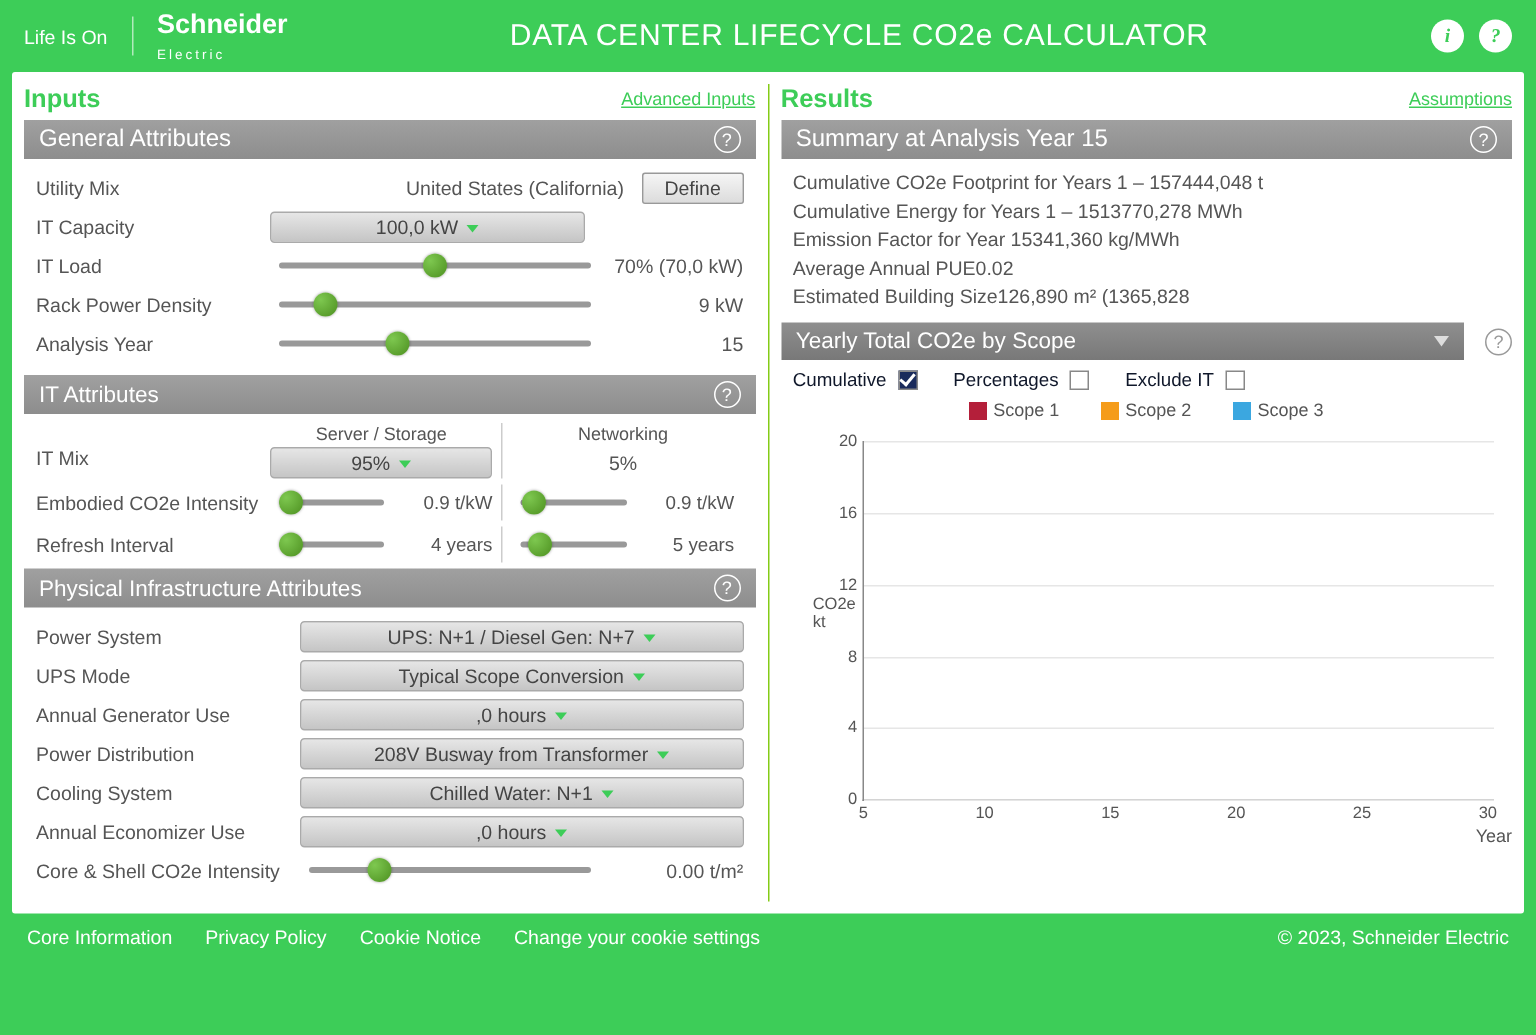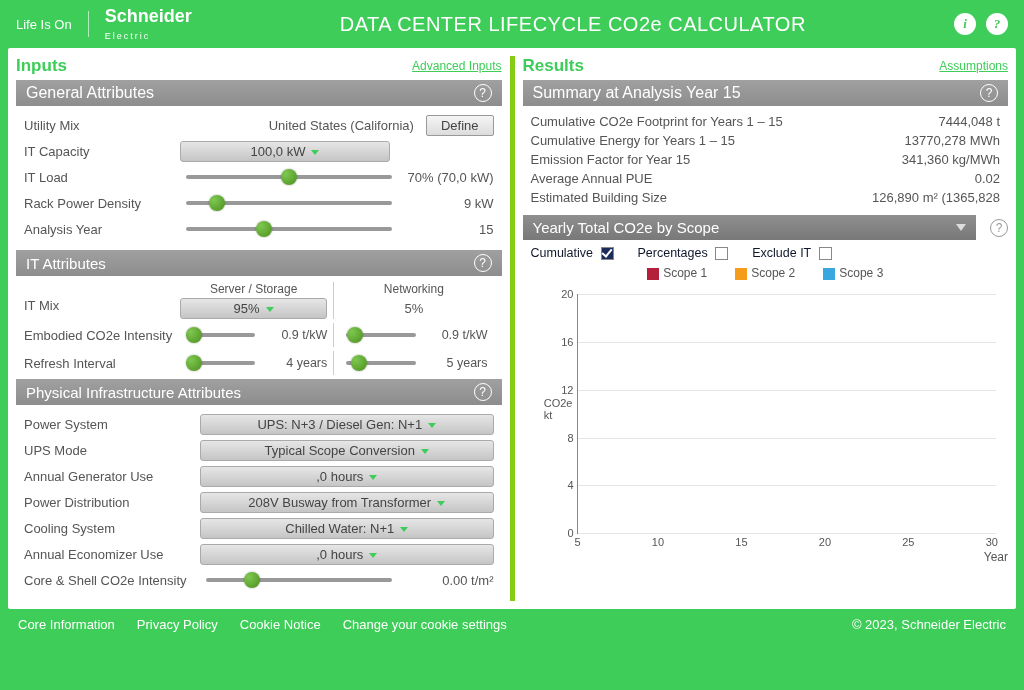--- a/index.html
+++ b/index.html
@@ -7,21 +7,21 @@
   .frame { background:#3dcd58; padding: 0 8px 0 8px; }
   .topbar { display:flex; align-items:center; height:48px; color:#fff; padding:0 8px;}
   .brand { display:flex; align-items:center; gap:8px; font-size:13px;}
   .brand .lio { font-weight:300;}
   .brand .divider { border-left:1px solid rgba(255,255,255,.6); height:26px; margin:0 8px;}
   .title { flex:1; text-align:center; font-size:20px; letter-spacing:.5px;}
   .topicons { display:flex; gap:10px;}
   .circ { width:22px; height:22px; border-radius:50%; background:#fff; color:#3dcd58; display:flex;align-items:center;justify-content:center; font-weight:bold; font-style:italic; font-family: Georgia, serif;}
   .panels { display:flex; gap:0; background:#fff; border-radius:2px; padding:8px; }
   .col { flex:1; }
-  .colL { border-right:5px solid #84cc16; padding-right:8px;  }
+  .colL { border-right:1px solid #84cc16; padding-right:8px;  }
   .colR { padding-left:8px;}
   .secthead { display:flex; justify-content:space-between; align-items:center; margin-bottom:4px;}
   .secthead h2 { color:#3dcd58; font-size:17px; font-weight:600;}
   .secthead a { color:#3dcd58; font-size:12px; text-decoration:underline;}
   .bar { background: linear-gradient(#a0a0a0,#8d8d8d); color:#fff; padding:4px 10px; font-size:16px; display:flex; justify-content:space-between; align-items:center;}
   .bar.small{font-size:15px;}
   .bar .qicon, .qicon { width:18px; height:18px; border:1.5px solid #fff; border-radius:50%; display:inline-flex; align-items:center;justify-content:center; font-size:12px;}
   .block { padding:6px 8px 8px 8px; }
   .row { display:flex; align-items:center; min-height:26px; gap:6px;}
   .lbl { width:150px; color:#555;}
@@ -31,21 +31,21 @@
   .caret::after{ content:''; display:inline-block; margin-left:6px; border-left:4px solid transparent;border-right:4px solid transparent;border-top:5px solid #3dcd58; vertical-align:middle;}
   .definebtn{ background:linear-gradient(#f5f5f5,#dcdcdc); border:1px solid #999; padding:2px 14px; border-radius:2px; color:#444; font-size:13px;}
   .slider { flex:1; height:4px; background:#999; border-radius:2px; position:relative; margin:0 6px;}
   .slider .thumb{ position:absolute; top:50%; width:16px;height:16px; background:radial-gradient(circle at 30% 30%, #7ec850,#4c8f1f); border-radius:50%; transform:translate(-50%,-50%); box-shadow:0 0 2px rgba(0,0,0,.4);}
   .twocol { display:flex; }
   .twocol .half{ flex:1; padding:0 6px;}
   .twocol .half:first-child{ border-right:1px solid #ccc;}
   .subhdr{ text-align:center; color:#555; font-size:12px; margin-bottom:2px;}
   .minirow{ display:flex; align-items:center; gap:6px; min-height:24px;}
   .minival{ width:60px; text-align:right; color:#555; font-size:12.5px;}
-  .colR .sumrow{ display:flex; justify-content:space-between; padding:2px 0; color:#555;}
+  .colR .sumrow{ display:flex; padding:2px 0; color:#555;}
   .selectbar{ background:linear-gradient(#8f8f8f,#787878); color:#fff; padding:4px 10px; display:flex; align-items:center; justify-content:space-between; font-size:15px;}
   .selectbar .tri{ border-left:5px solid transparent;border-right:5px solid transparent;border-top:7px solid #ddd;}
   .checks{ display:flex; gap:24px; padding:6px 8px 2px 8px; color:#0f172a; font-size:12.5px;}
   .cb{ width:13px;height:13px; border:1px solid #888; display:inline-block; vertical-align:middle; margin-left:4px; background:#fff;}
   .cb.checked{ background:#1a2b5c; position:relative;}
   .cb.checked::after{content:''; position:absolute; left:2px; top:-1px; width:4px;height:8px; border:solid #fff; border-width:0 2px 2px 0; transform:rotate(40deg);}
   .legend{ display:flex; gap:28px; justify-content:center; padding:4px 0; font-size:12px; color:#555;}
   .sw{ width:12px;height:12px; display:inline-block; margin-right:4px; vertical-align:middle;}
   .chartwrap{ display:flex; height:250px; padding:0 6px;}
   .yaxis{ display:flex; flex-direction:column; align-items:flex-end; justify-content:center; width:44px; color:#555; font-size:11px;}
@@ -187,21 +187,21 @@
         </div>
       </div>
 
       <div class="bar small">
         <span>Physical Infrastructure Attributes</span>
         <span class="qicon">?</span>
       </div>
       <div class="block">
         <div class="row physrow">
             <span class="lbl">Power System</span>
-            <div class="gradbtn caret"><span>UPS: N+3 / Diesel Gen: N+1</span></div>
+            <div class="gradbtn caret"><span>UPS: N+1 / Diesel Gen: N+7</span></div>
           </div>
         <div class="row physrow">
             <span class="lbl">UPS Mode</span>
             <div class="gradbtn caret"><span>Typical Scope Conversion</span></div>
           </div>
         <div class="row physrow">
             <span class="lbl">Annual Generator Use</span>
             <div class="gradbtn caret"><span>,0 hours</span></div>
           </div>
         <div class="row physrow">

